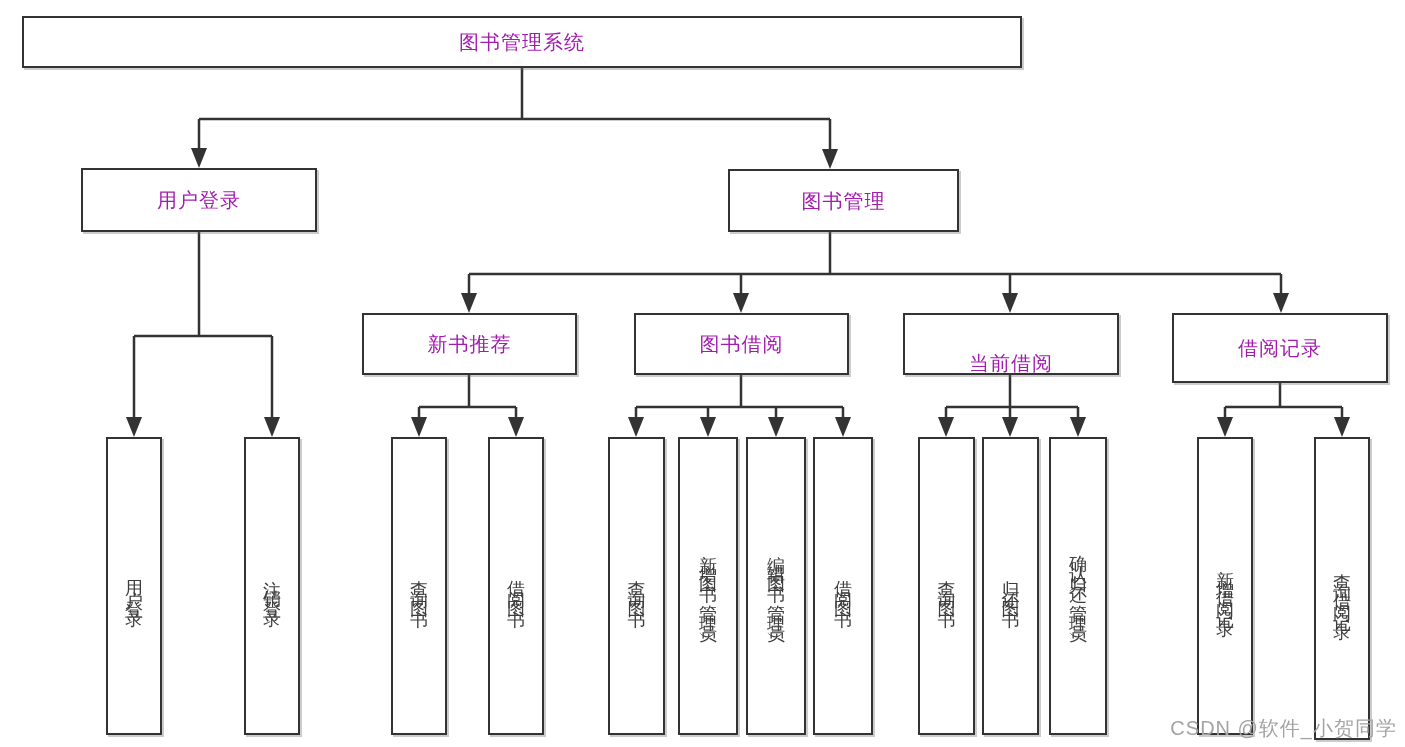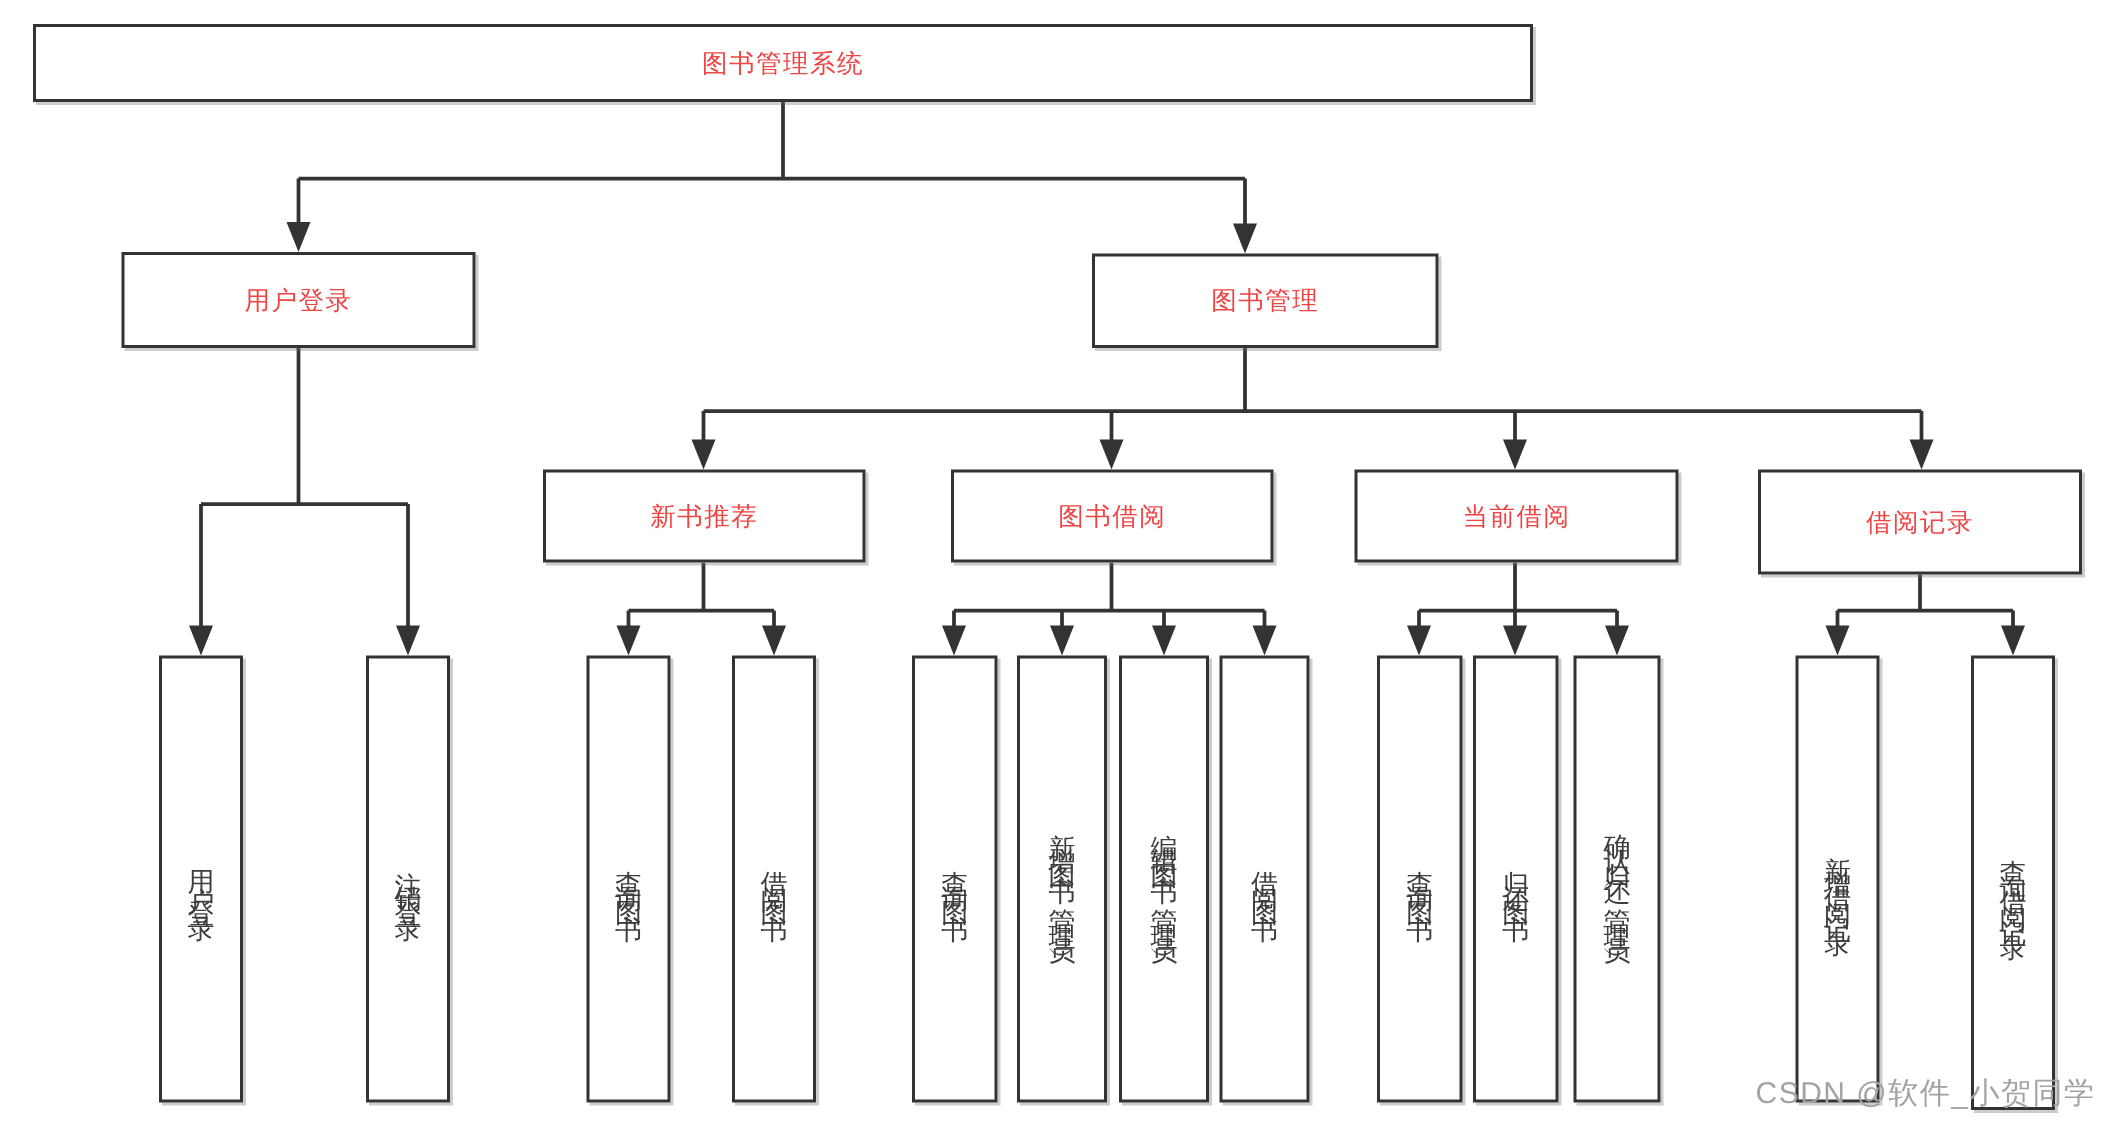--- a/index.html
+++ b/index.html
@@ -17,25 +17,25 @@
     background:#ffffff;
     border:2.5px solid #333333;
     box-shadow:2px 2px 0 rgba(110,110,110,0.35);
     display:flex;
     align-items:center;
     justify-content:center;
     z-index:2;
     color:#3d3d3d;
   }
   .hlabel{
-    font-size:17px;
+    font-size:20px;
     letter-spacing:1px;
     line-height:1;
     white-space:nowrap;
-    color:#ef4444;
+    color:#a21caf;
   }
   .vbox .vlabel{
     writing-mode:vertical-rl;
     text-orientation:mixed;
     font-size:18px;
     letter-spacing:10px;
     line-height:1;
     color:#3d3d3d;
   }
   .watermark{
@@ -104,21 +104,21 @@
   <div class="node" style="left:712px;top:169px;width:231px;height:63px;margin-left:16px;">
     <span class="hlabel">图书管理</span>
   </div>
 
   <div class="node" style="left:634px;top:313px;width:215px;height:62px;">
     <span class="hlabel">图书借阅</span>
   </div>
   <div class="node" style="left:362px;top:313px;width:215px;height:62px;">
     <span class="hlabel">新书推荐</span>
   </div>
-  <div class="node" style="left:903px;top:313px;width:216px;height:62px;">
+  <div class="node" style="left:903px;top:313px;width:216px;height:62px;align-items:flex-end;">
     <span class="hlabel">当前借阅</span>
   </div>
   <div class="node" style="left:1172px;top:313px;width:216px;height:70px;">
     <span class="hlabel">借阅记录</span>
   </div>
 
   <div class="node vbox" style="left:106px;top:437px;width:56px;height:298px;">
     <span class="vlabel">用户登录</span>
   </div>
   <div class="node vbox" style="left:244px;top:437px;width:56px;height:298px;">

